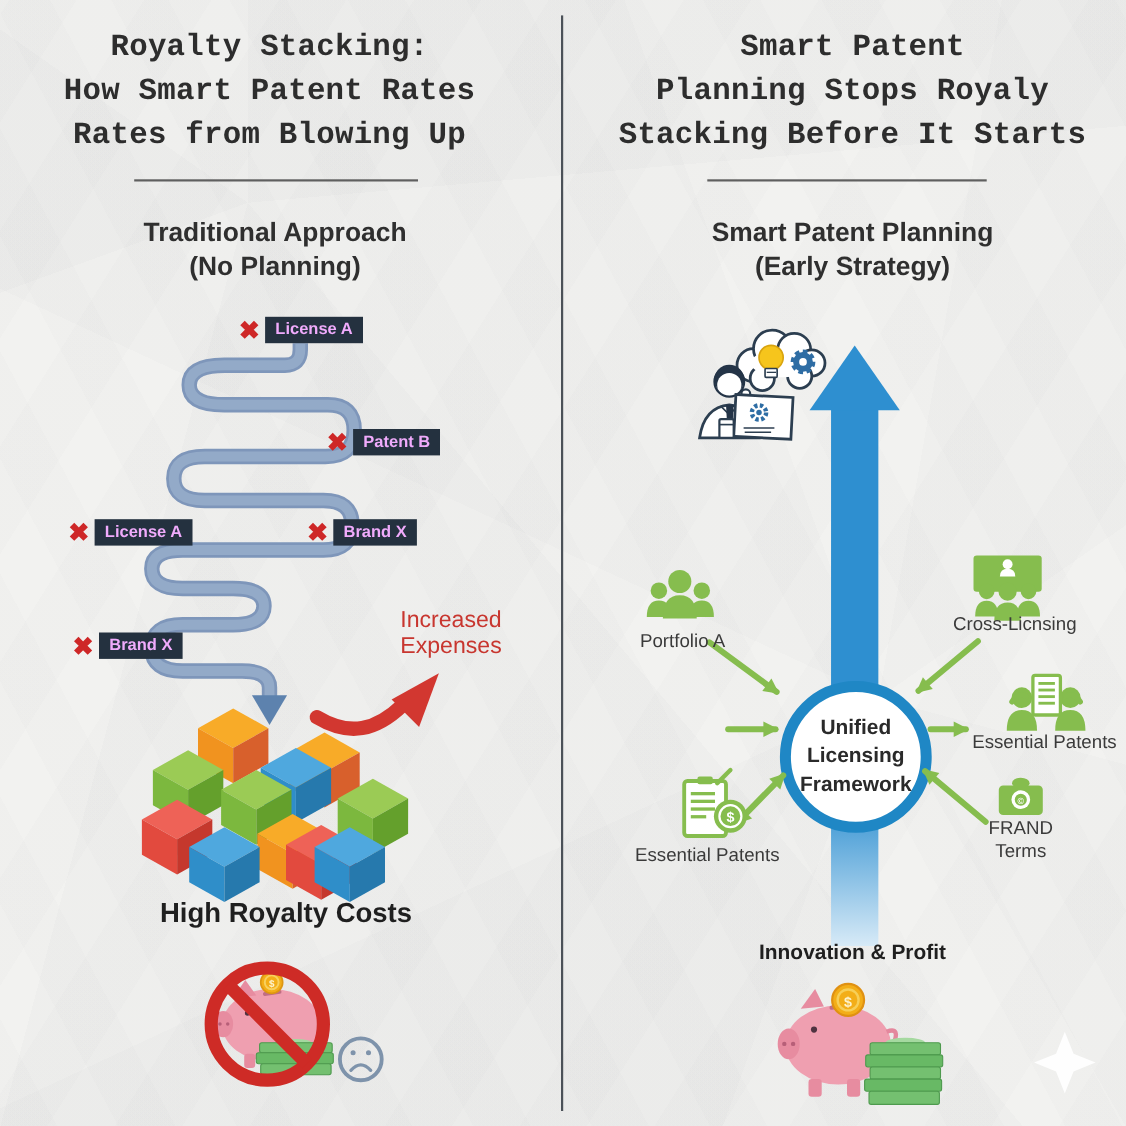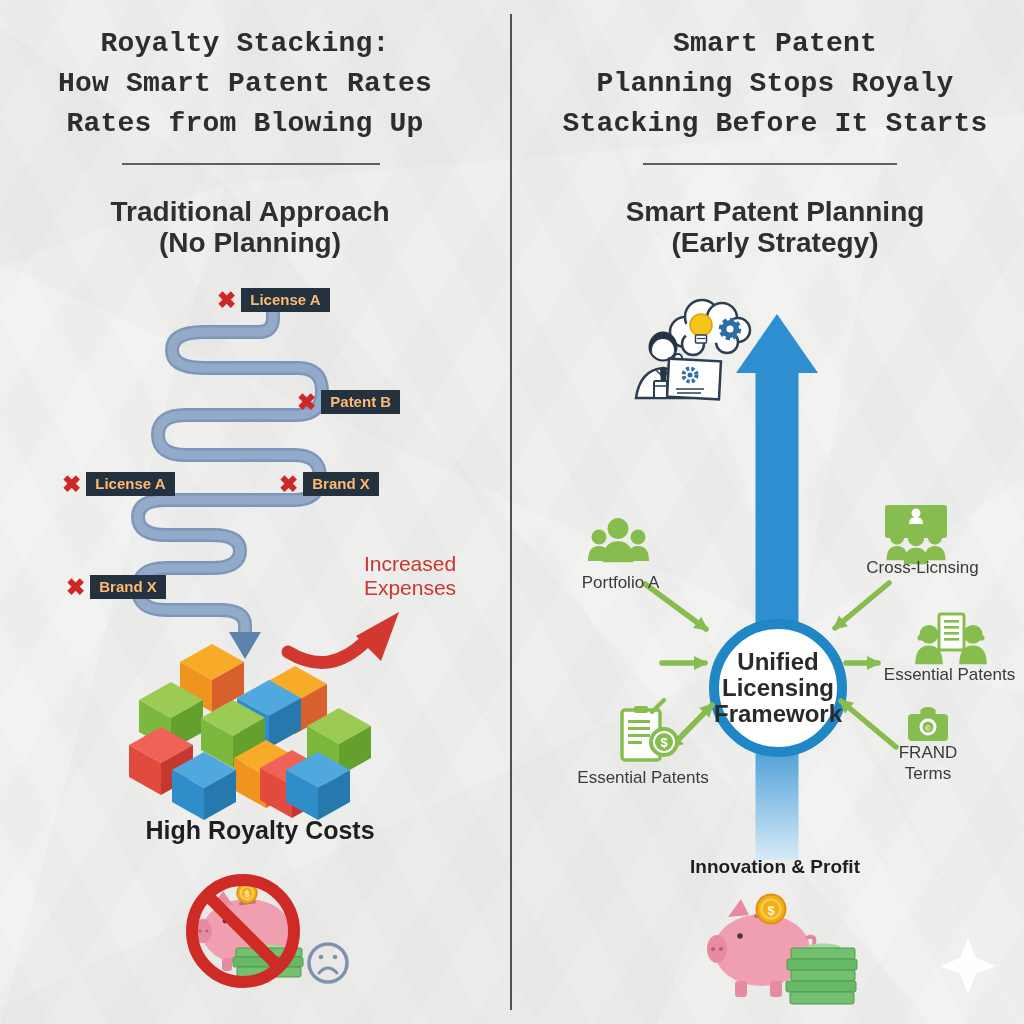--- a/index.html
+++ b/index.html
@@ -11,28 +11,28 @@
       repeating-conic-gradient(from 30deg at 22% 18%, rgba(90,95,110,0.022) 0 55deg, transparent 55deg 110deg),
       repeating-conic-gradient(from 10deg at 78% 62%, rgba(90,95,110,0.018) 0 45deg, transparent 45deg 95deg),
       repeating-linear-gradient(62deg, rgba(120,120,130,0.02) 0 46px, transparent 46px 95px),
       repeating-linear-gradient(-58deg, rgba(120,120,130,0.018) 0 52px, transparent 52px 104px);
   }
   .abs{position:absolute;}
   .ctr{text-align:center;}
   .title{font-weight:bold;font-size:28px;line-height:40px;color:#2d2d2d;letter-spacing:.2px;font-family:Liberation Mono, monospace;}
   .hr{height:2px;background:#5f5f5f;}
   .vr{width:2px;background:#4b5158;}
-  .subtitle{font-weight:bold;font-size:28px;line-height:31px;color:#2f2f2f;}
+  .subtitle{font-weight:bold;font-size:24px;line-height:31px;color:#2f2f2f;}
   .plabel{display:flex;align-items:center;gap:5px;}
   .plabel .x{color:#ce2727;font-size:23px;font-weight:bold;line-height:20px;}
-  .plabel .tag{background:#24313f;color:#fdba74;font-weight:bold;font-size:15px;padding:3px 9px 4px;white-space:nowrap;}
+  .plabel .tag{background:#24313f;color:#f0abfc;font-weight:bold;font-size:15px;padding:3px 9px 4px;white-space:nowrap;}
   .red-note{color:#c8362f;font-weight:normal;font-size:21px;line-height:24px;}
   .caption{font-weight:bold;font-size:25px;color:#1f1f1f;}
   .node-label{font-size:17px;color:#3a3a3a;line-height:21px;}
-  .hub-text{font-weight:bold;font-size:24px;line-height:26px;color:#2a2a2a;
+  .hub-text{font-weight:bold;font-size:19px;line-height:26px;color:#2a2a2a;
     display:flex;flex-direction:column;align-items:center;justify-content:center;}
   svg{position:absolute;left:0;top:0;}
 </style>
 </head>
 <body>
 
 <div id="stage">
 
   <svg width="1024" height="1024" viewBox="0 0 1024 1024">
     <defs>

